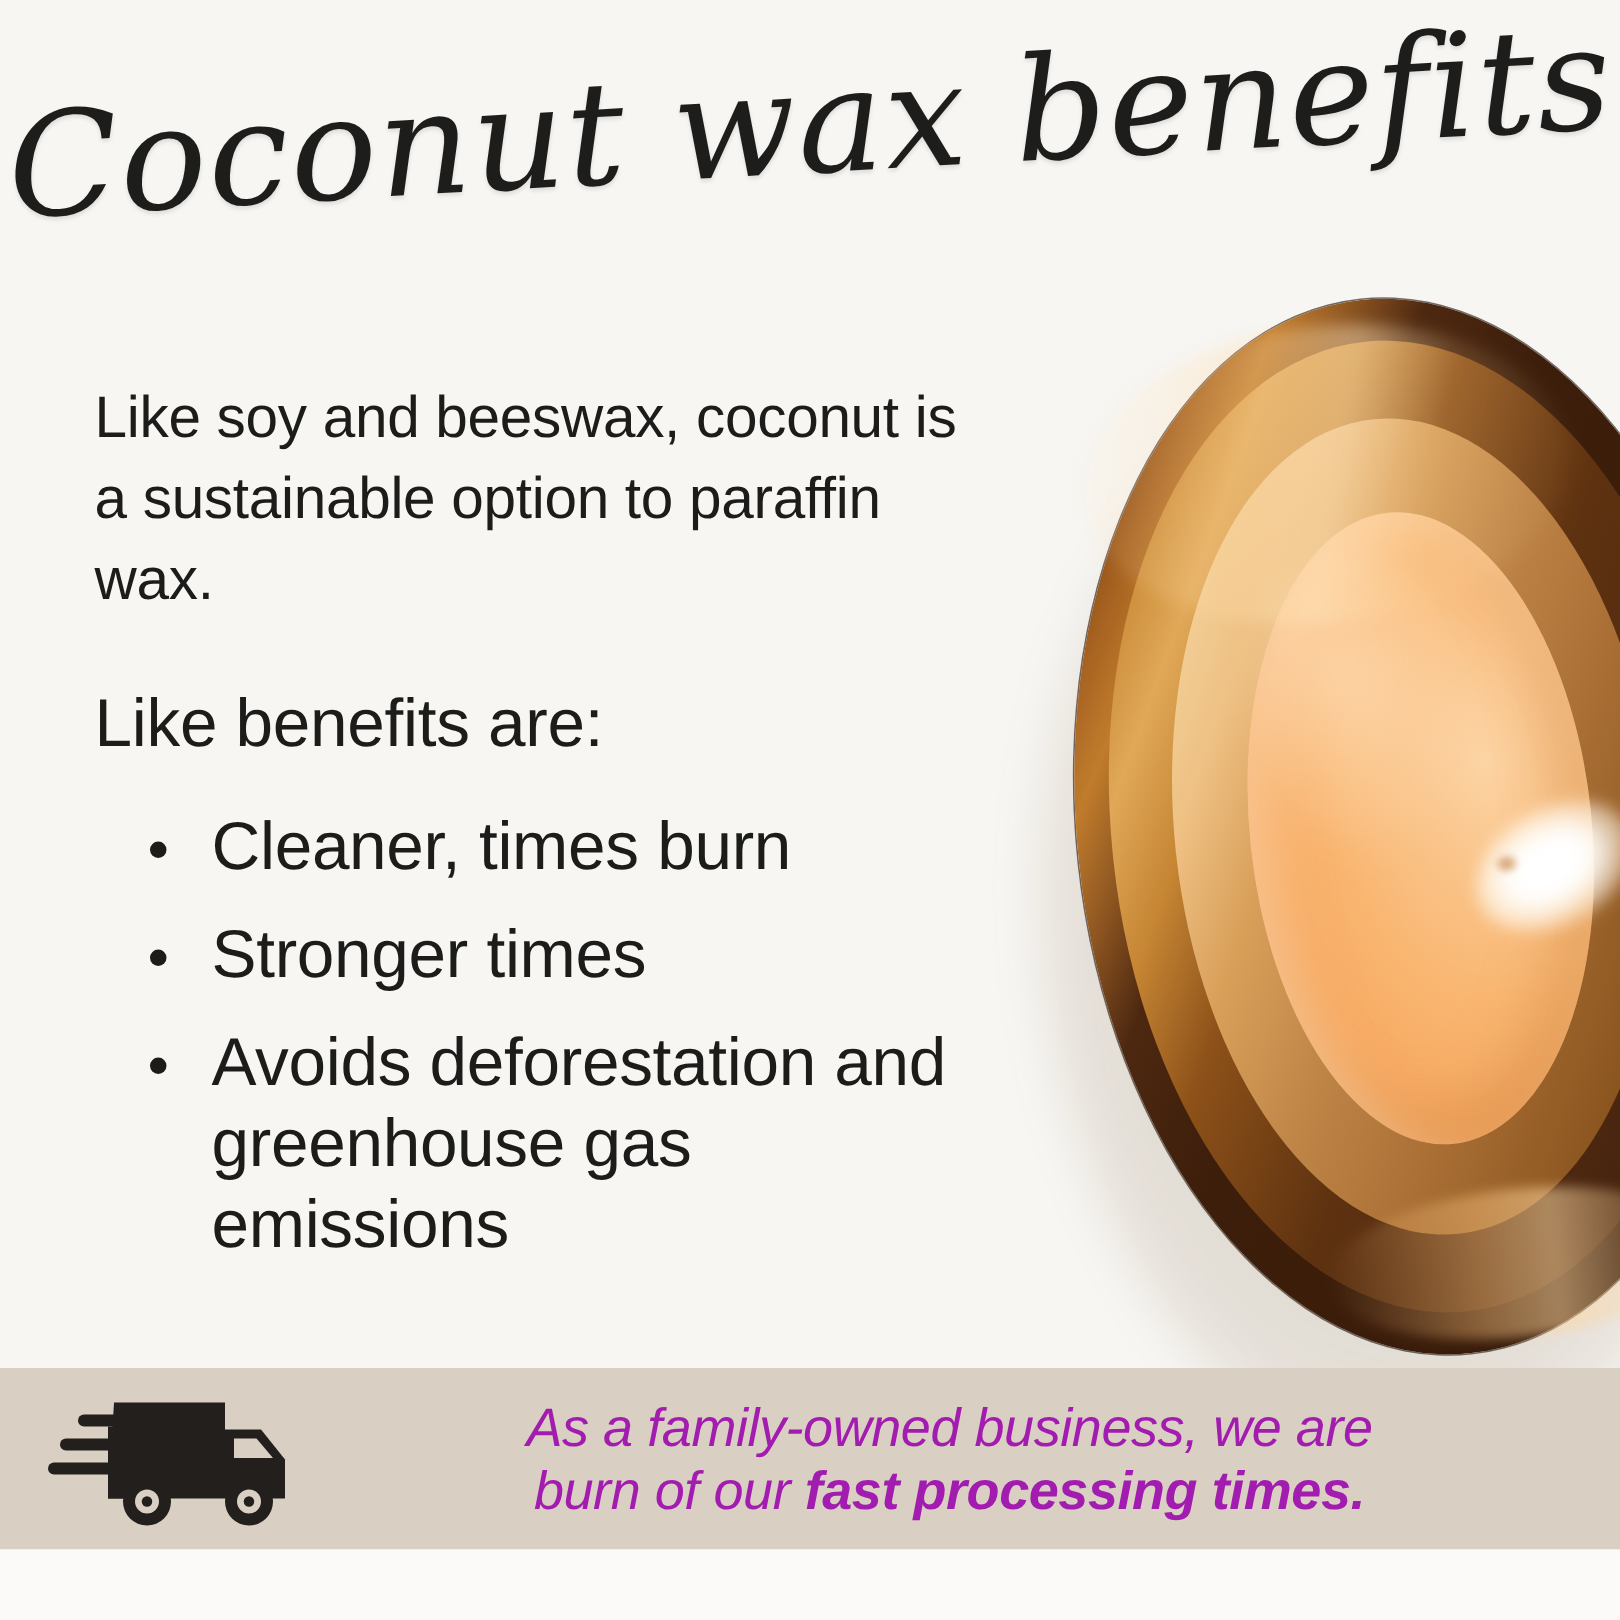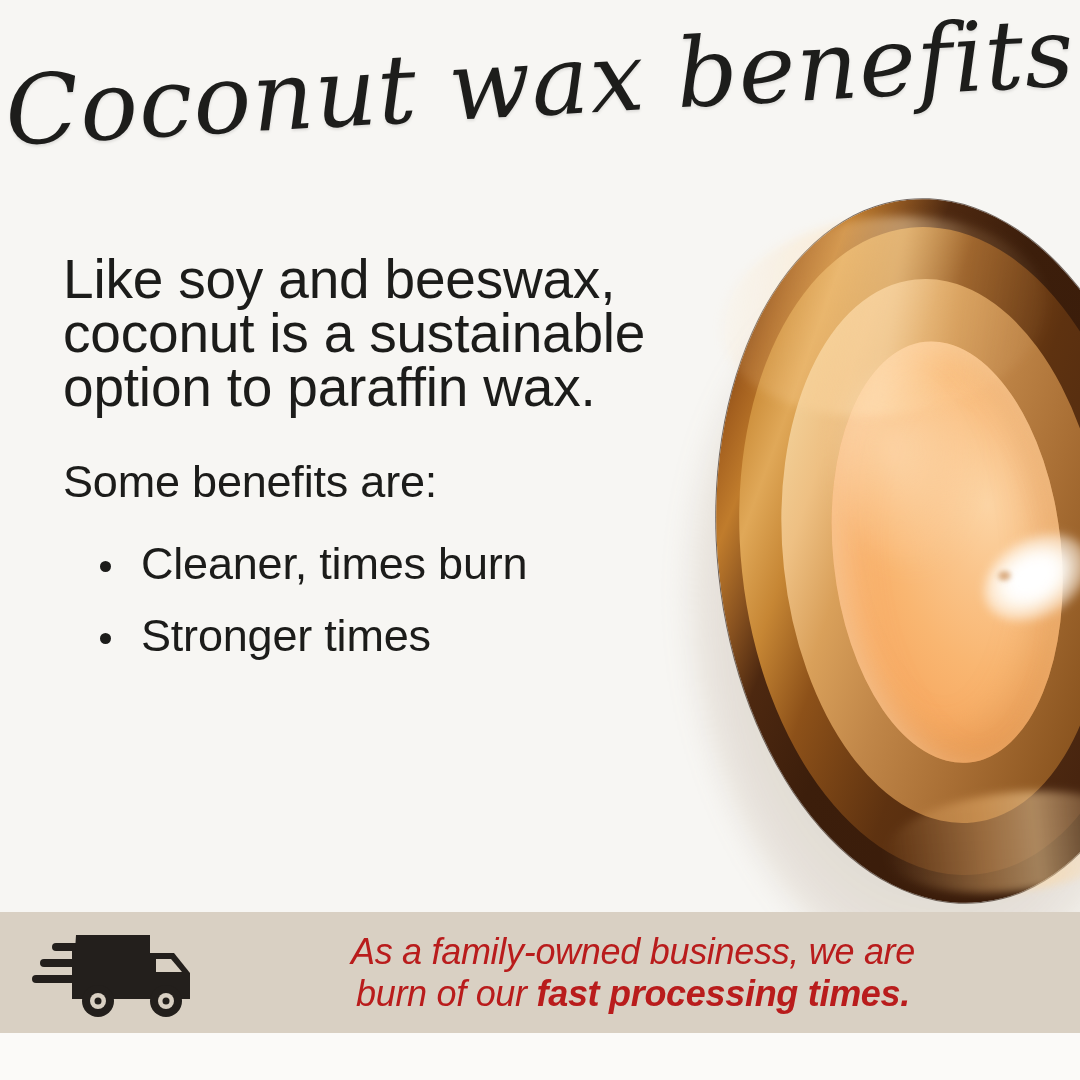--- a/index.html
+++ b/index.html
@@ -193,21 +193,21 @@
 
   
   .copy {
     position: absolute;
     left: 63px;
     top: 252px;
     width: 600px;
     color: #1c1c1a;
   }
   .para {
-    font-size: 55px;
+    font-size: 39px;
     line-height: 54px;
     font-weight: 400;
     letter-spacing: -0.2px;
     margin: 0;
   }
   .para-gap {
     height: 41px;
   }
   .lead-in {
     font-size: 45px;
@@ -257,21 +257,21 @@
     justify-content: center;
     flex: 0 0 auto;
   }
   .banner-text {
     flex: 1 1 auto;
     padding-right: 46px;
     font-size: 36px;
     line-height: 42px;
     font-style: italic;
     font-weight: 400;
-    color: #b91c1c;
+    color: #a21caf;
     text-align: center;
     letter-spacing: -0.3px;
   }
   .banner-text b {
     font-weight: 700;
     text-align: center;
   }
   .banner-line { display: block; }
 
   
@@ -307,25 +307,26 @@
   </div>
 
   <div class="title">Coconut wax benefits</div>
 
   <div class="copy">
 
     <p class="para">Like soy and beeswax, coconut is a sustainable option to paraffin wax.</p>
 
     <div class="para-gap"></div>
 
-    <p class="lead-in">Some benefits are:</p>
+    <p class="lead-in">Like benefits are:</p>
 
     <ul class="bullets">
       <li class="bullet">Cleaner, times burn</li>
       <li class="bullet">Stronger times</li>
+      <li class="bullet">Avoids deforestation and greenhouse gas emissions</li>
     </ul>
   </div>
 
   <div class="banner">
 
     <div class="truck-wrap">
       <svg width="168" height="92" viewBox="0 0 168 92" aria-hidden="true">
 
         <rect x="20" y="16" width="48" height="8" rx="4" fill="#231f1c"></rect>
         <rect x="8" y="32" width="62" height="8" rx="4" fill="#231f1c"></rect>

